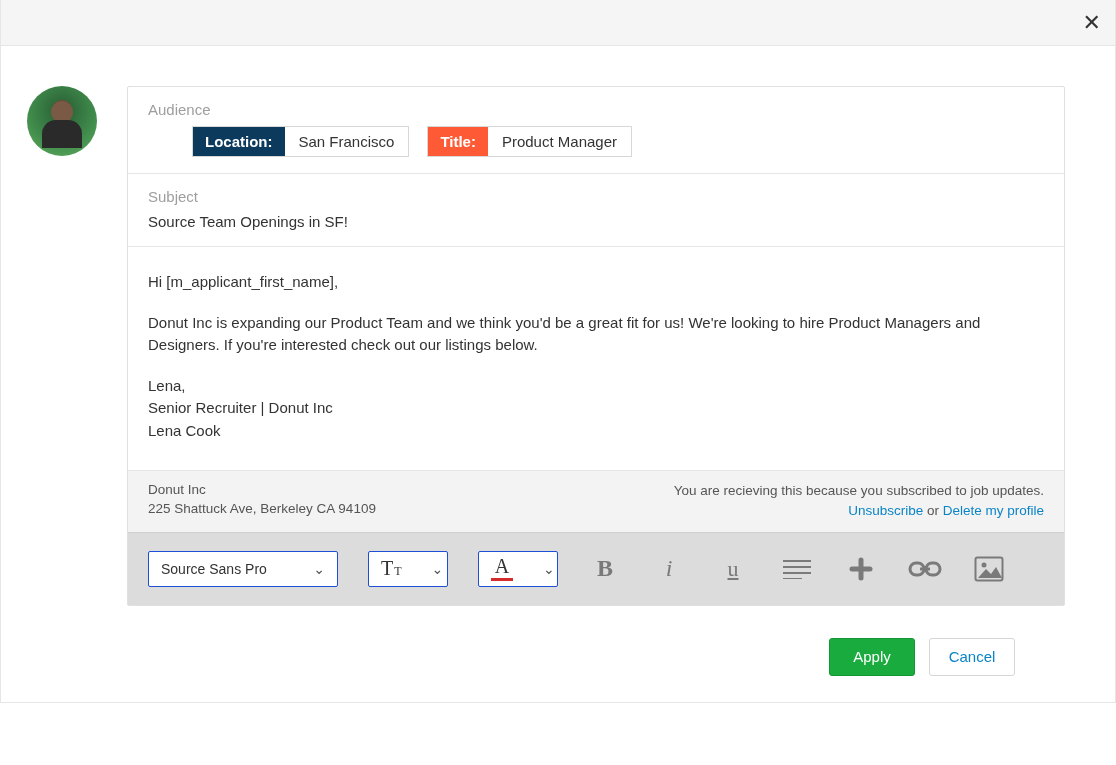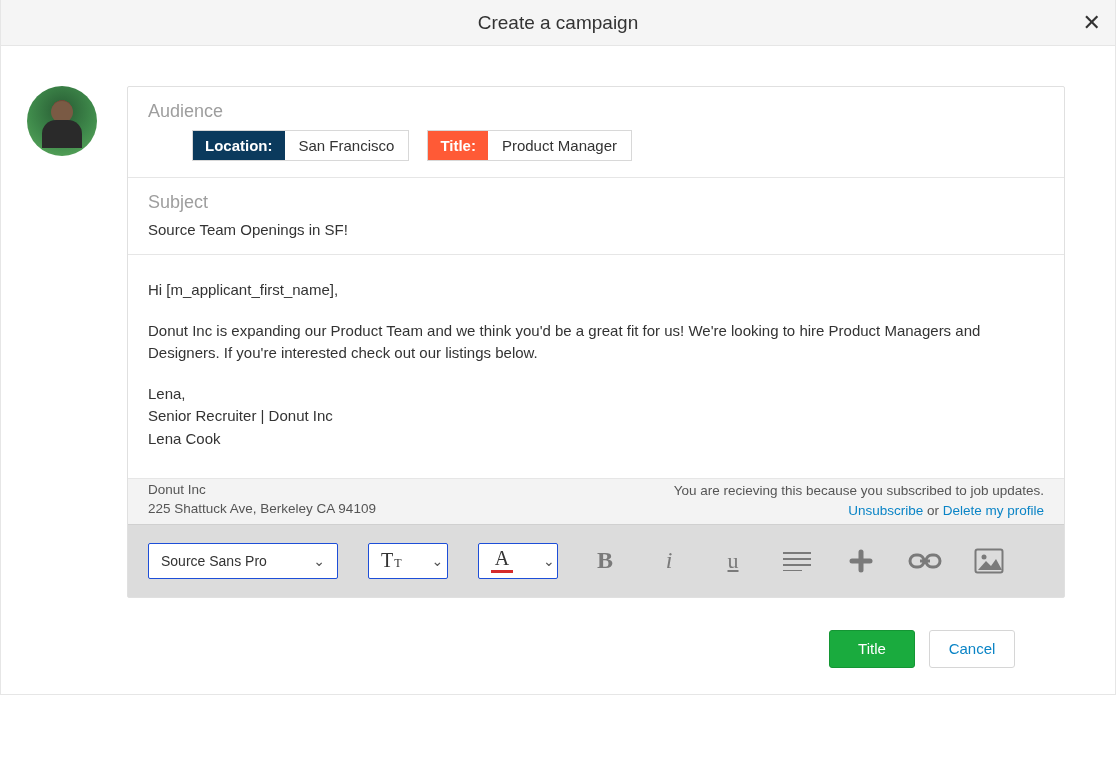--- a/index.html
+++ b/index.html
@@ -79,21 +79,21 @@
     border-radius: 2px;
     background: #fff;
   }
   .section {
     padding: 14px 20px 16px;
     border-bottom: 1px solid #e6e6e6;
   }
   .section:last-of-type{border-bottom:none;}
   .section-label {
     color: #9e9e9e;
-    font-size: 18px;
+    font-size: 15px;
     margin-bottom: 8px;
   }
   .tags { display: flex; gap: 18px; flex-wrap: wrap; padding-left: 44px; }
   .tag {
     display: inline-flex;
     border: 1px solid #d8d8d8;
     font-size: 15px;
     line-height: 1;
   }
   .tag-key {
@@ -127,21 +127,21 @@
     border: none;
     padding: 10px 18px;
     font-size: 15px;
     cursor: pointer;
     border-radius: 1px;
     margin-bottom: 22px;
   }
   .sig { line-height: 1.5; }
   .footer-band {
     background: #f3f3f3;
-    padding: 2px 20px;
+    padding: 10px 20px;
     display: flex;
     justify-content: space-between;
     gap: 40px;
     font-size: 13.5px;
     color: #555;
     border-top: 1px solid #e6e6e6;
   }
   .footer-left { line-height: 1.4; }
   .footer-right { text-align: right; line-height: 1.5; }
   .footer-right a { color: #0a84c6; text-decoration: none; cursor: pointer; }
@@ -216,21 +216,20 @@
     color: #0a84c6;
     border: 1px solid #d6d6d6;
   }
 </style>
 </head>
 <body>
 
 <div class="modal">
 
   <div class="modal-header">
-    <div class="modal-title">Create a campaign</div>
     <button class="close-btn">
       <span>✕</span>
     </button>
   </div>
 
   <div class="modal-body">
     <div class="avatar"></div>
 
     <div class="content">
       <div class="card">
@@ -325,18 +324,18 @@
               <rect x="1.5" y="1.5" width="27" height="23" rx="2" fill="none" stroke="#7a7a7a" stroke-width="2"></rect>
               <circle cx="10" cy="9" r="2.5" fill="#7a7a7a"></circle>
               <path d="M4 22 L12 13 L17 18 L22 11 L28 22 Z" fill="#7a7a7a"></path>
             </svg>
           </div>
         </div>
 
       </div>
 
       <div class="actions">
-        <button class="btn btn-primary">Title</button>
+        <button class="btn btn-primary">Apply</button>
         <button class="btn btn-secondary">Cancel</button>
       </div>
     </div>
   </div>
 </div>
 
 </body></html>

